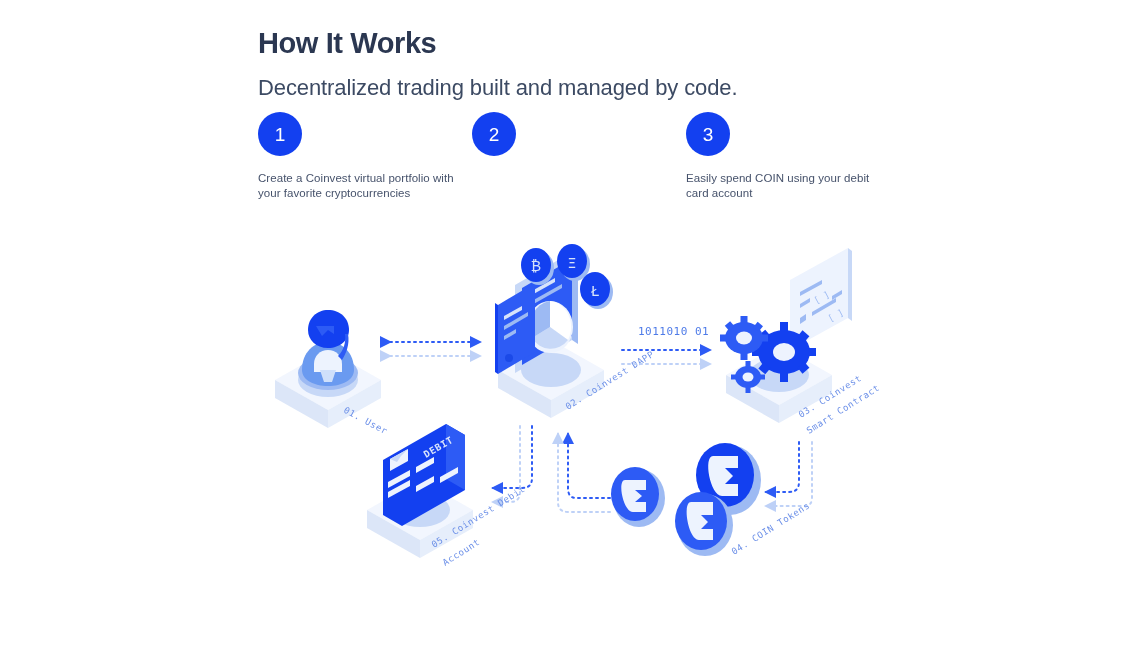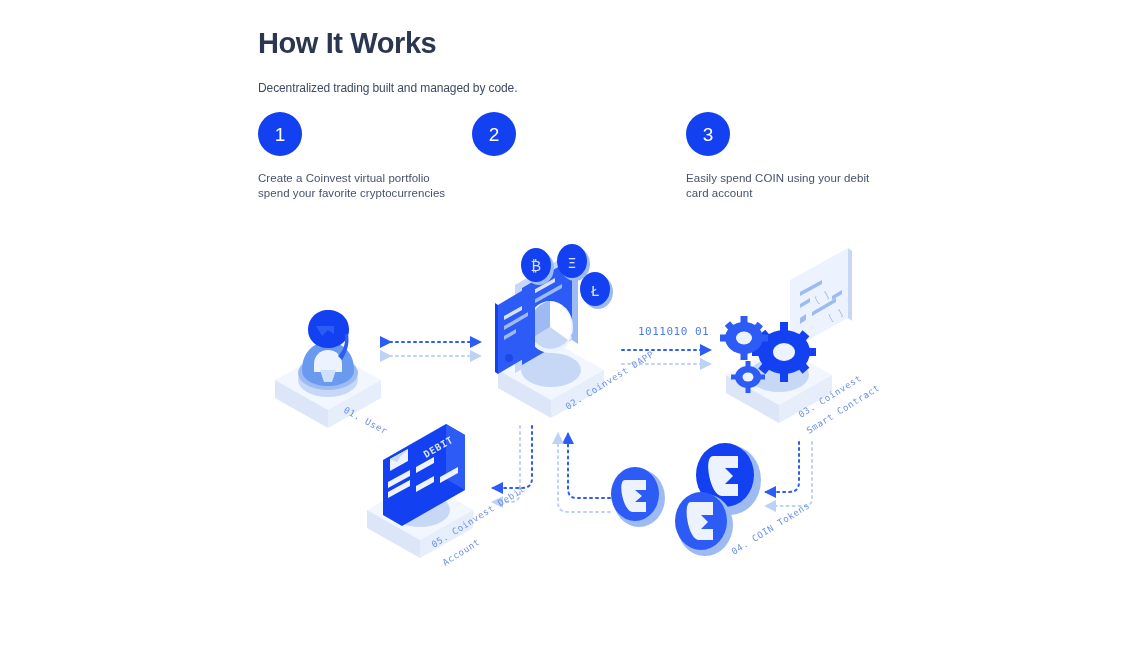--- a/index.html
+++ b/index.html
@@ -12,21 +12,21 @@
   .page { position: relative; width: 1138px; height: 650px; background: #fff; }
 
   
   .header { position: absolute; left: 258px; top: 24px; width: 700px; }
   .page-title {
     font-size: 29px; font-weight: bold; color: #2B3751;
     letter-spacing: -0.4px; line-height: 38px;
   }
   .page-subtitle {
     margin-top: 14px;
-    font-size: 12px; color: #3C4A63; font-weight: 400;
+    font-size: 22px; color: #3C4A63; font-weight: 400;
     letter-spacing: -0.1px; line-height: 24px;
   }
 
   
   .steps { position: absolute; left: 258px; top: 112px; width: 660px; height: 110px; }
   .step { position: absolute; top: 0; width: 196px; }
   .step-1 { left: 0px; }
   .step-2 { left: 214px; }
   .step-3 { left: 428px; }
   .step-badge {
@@ -64,21 +64,21 @@
 <div class="page">
 
   <div class="header">
     <div class="page-title">How It Works</div>
     <div class="page-subtitle">Decentralized trading built and managed by code.</div>
   </div>
 
   <div class="steps">
     <div class="step step-1">
       <div class="step-badge">1</div>
-      <div class="step-text">Create a Coinvest virtual portfolio spend your favorite cryptocurrencies</div>
+      <div class="step-text">Create a Coinvest virtual portfolio with your favorite cryptocurrencies</div>
     </div>
     <div class="step step-2">
       <div class="step-badge">2</div>
     </div>
     <div class="step step-3">
       <div class="step-badge">3</div>
       <div class="step-text">Easily spend COIN using your debit card account</div>
     </div>
   </div>
 

